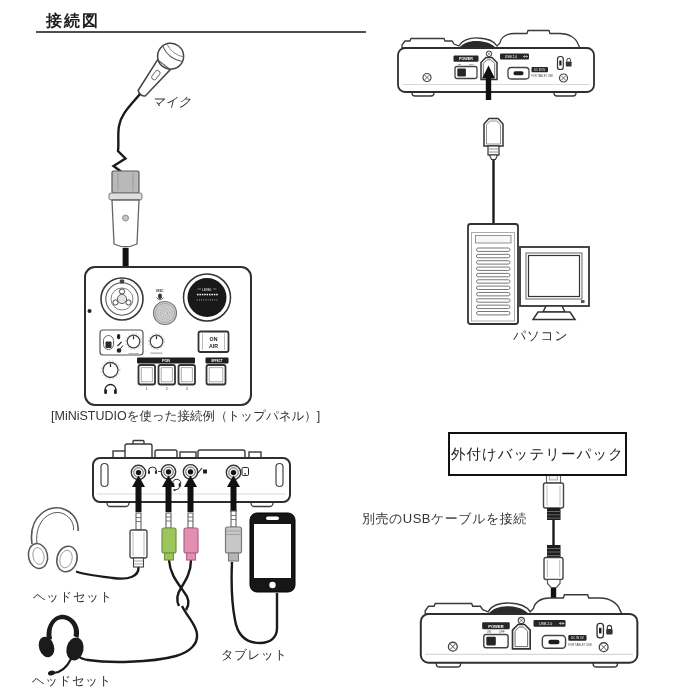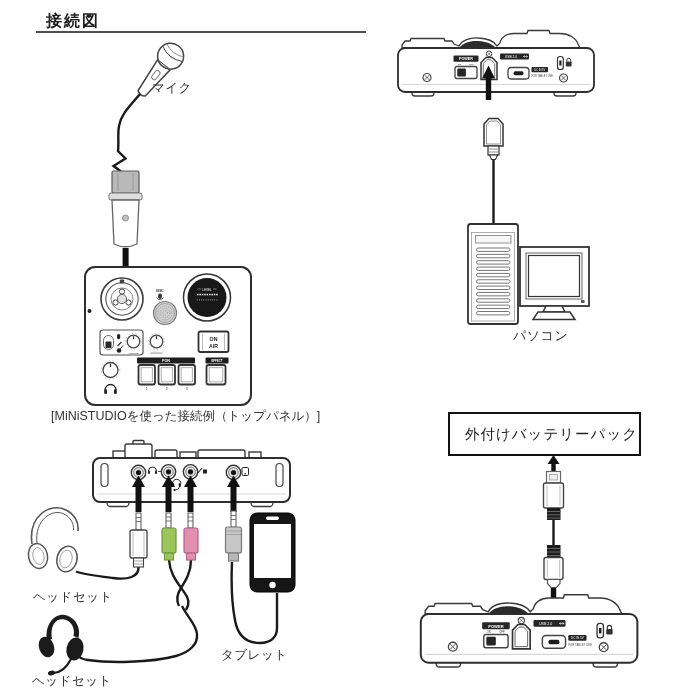--- a/index.html
+++ b/index.html
@@ -3,23 +3,23 @@
 <meta charset="utf-8">
 <style>
   html,body{margin:0;padding:0;background:#fff;}
   #page{position:relative;width:700px;height:700px;background:#fff;overflow:hidden;
         font-family:"Liberation Sans","DejaVu Sans",sans-serif;color:#333;}
   #page svg{position:absolute;left:0;top:0;}
   .lbl{position:absolute;font-size:12.5px;color:#333;white-space:nowrap;letter-spacing:.5px;}
   .caption{position:absolute;font-size:12.5px;color:#333;white-space:nowrap;}
   #title{position:absolute;left:37px;top:11px;font-size:16px;font-weight:bold;color:#1d1d1d;letter-spacing:2px;margin-left:9px;}
   #title-rule{position:absolute;left:36px;top:31px;width:330px;height:2px;background:#4f4f4f;}
-  #battery-box{position:absolute;left:448px;top:412px;width:175px;height:40px;border:2.5px solid #111;
+  #battery-box{position:absolute;left:448px;top:432px;width:175px;height:40px;border:2.5px solid #111;
                display:flex;align-items:center;justify-content:center;font-size:14.5px;color:#222;
-               background:#fff;letter-spacing:1px;padding-left:14px;}
+               background:#fff;letter-spacing:1px;}
   svg text{font-family:"Liberation Sans","DejaVu Sans",sans-serif;}
 </style>
 </head>
 <body>
 
 <div id="page">
 
 <svg width="700" height="700" viewBox="0 0 700 700">
   <defs>
 
@@ -421,24 +421,25 @@
   <g>
     <rect x="550.8" y="588" width="5.4" height="44" fill="#111"></rect>
     <polygon points="546,630.5 561.5,630.5 553.8,644.5" fill="#111"></polygon>
   </g>
   <use href="#rearpanel" transform="translate(-19,561) scale(1.105)"></use>
 </svg>
 
 <div id="title">接続図</div>
 <div id="title-rule"></div>
 
-<div class="lbl" style="left:152px;top:80px;">マイク</div>
+<div class="lbl" style="left:152px;top:94px;font-style:italic;">マイク</div>
 <div class="caption" style="left:40px;top:408px;margin-left:11px;">[MiNiSTUDIOを使った接続例（トップパネル）]</div>
 
 <div class="lbl" style="left:513px;top:327px;font-size:13px;">パソコン</div>
 
 <div class="lbl" style="left:33px;top:589px;">ヘッドセット</div>
 <div class="lbl" style="left:32px;top:673px;font-family:Liberation Mono, monospace;">ヘッドセット</div>
 <div class="lbl" style="left:221px;top:647px;">タブレット</div>
 
 <div id="battery-box">外付けバッテリーパック</div>
+<div class="lbl" style="left:362px;top:510px;font-size:13px;">別売のUSBケーブルを接続</div>
 
 </div>
 
 </body></html>

